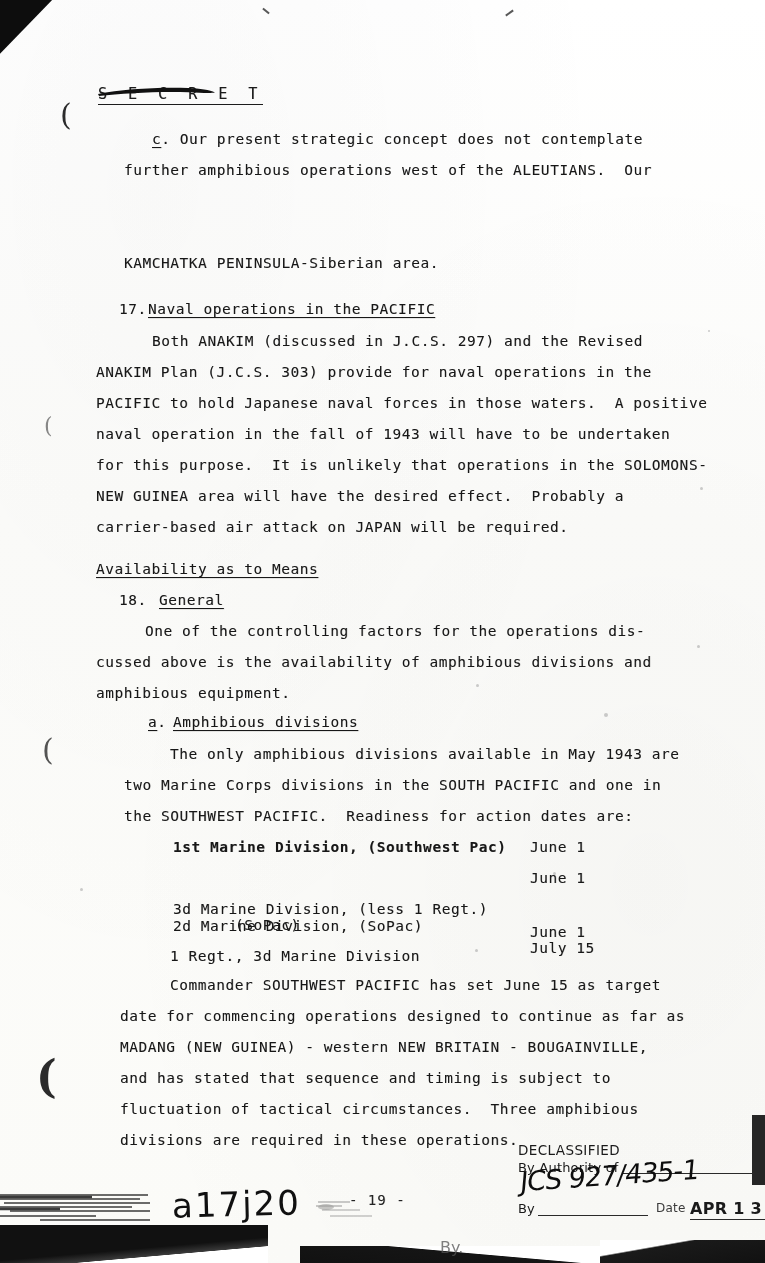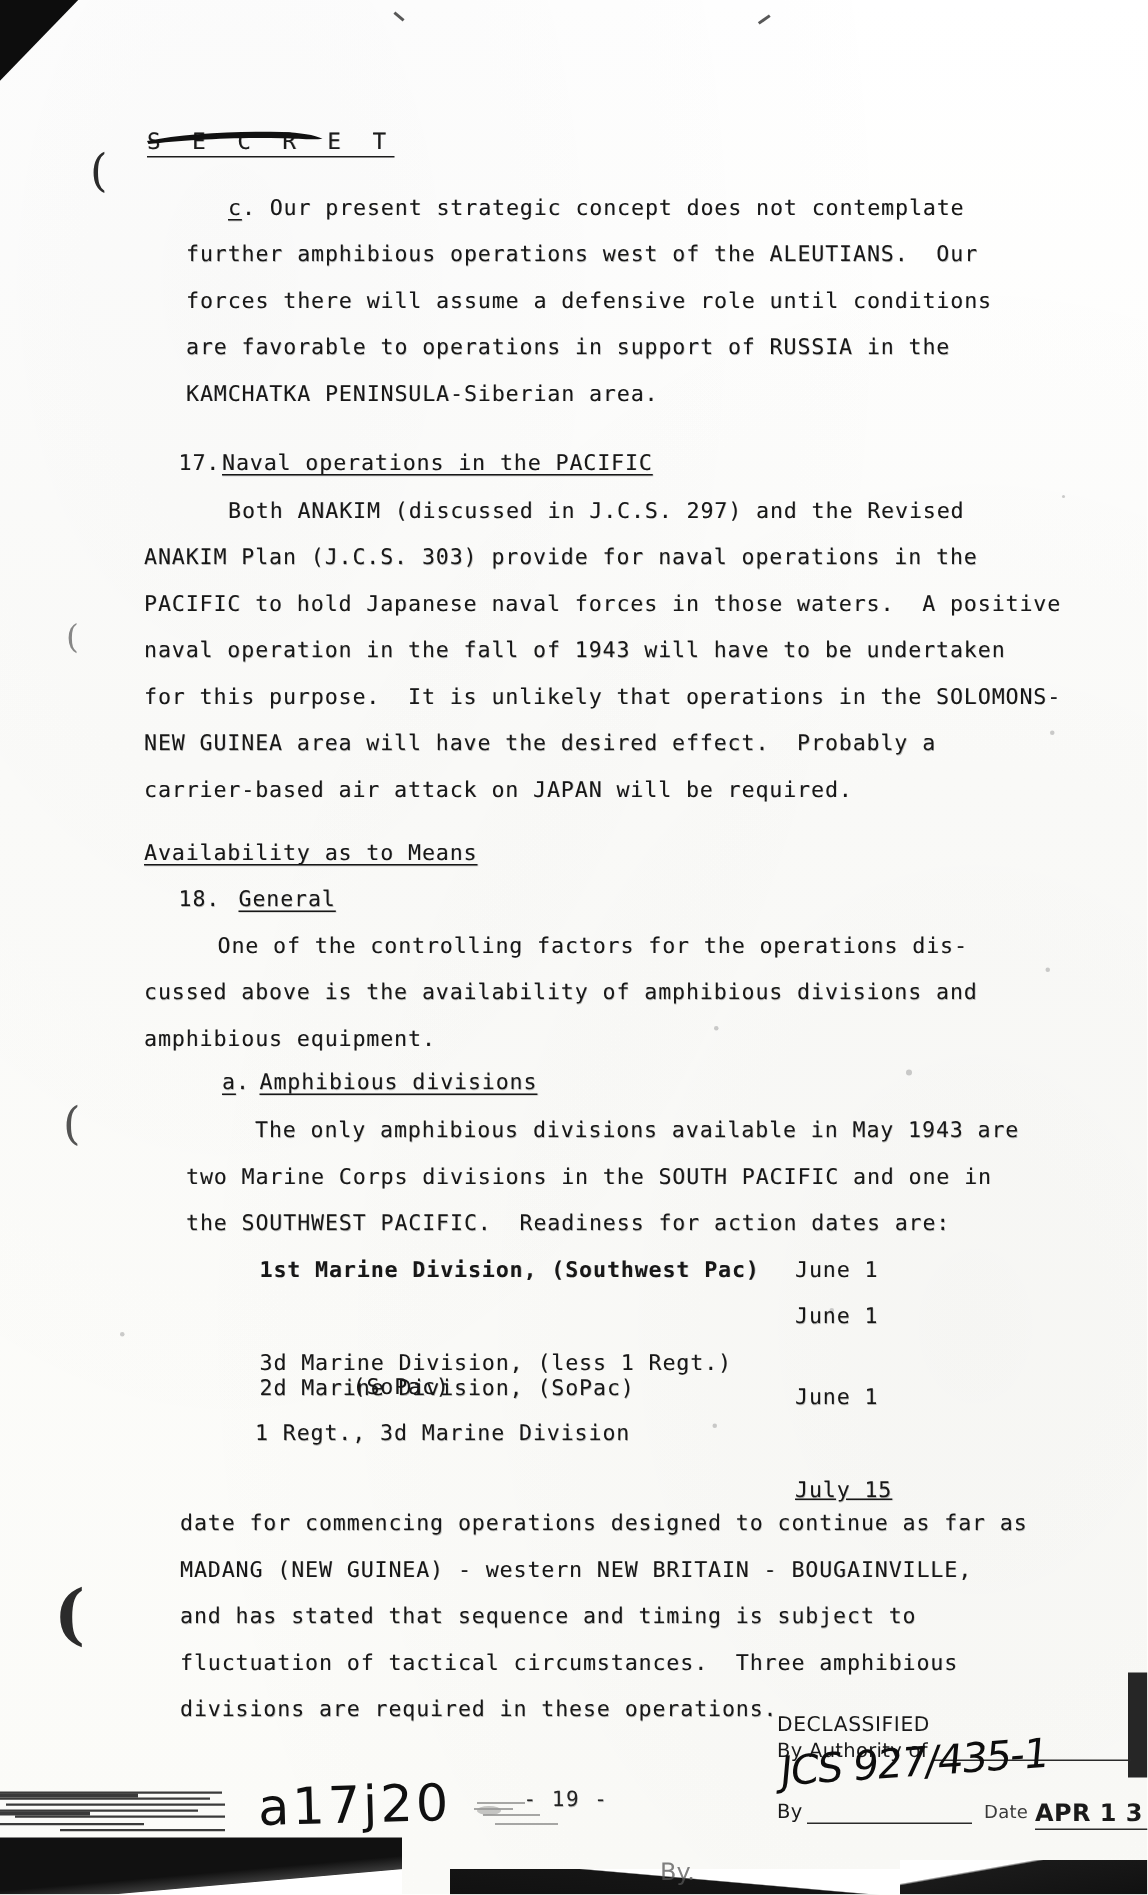--- a/index.html
+++ b/index.html
@@ -300,22 +300,20 @@
 
   <div id="secret-header">
     <span class="word">S E C R E T</span>
   </div>
   <svg id="secret-strike" viewBox="0 0 122 14">
     <path d="M2 8 C26 3, 62 1, 92 2 C104 2.4, 114 4, 119 6.5 C114 7.4, 104 6.6, 92 6.2 C62 5.2, 26 7.4, 3 10 Z" fill="#111"></path>
   </svg>
 
   <div class="typed" style="left:152px; top:131px;"><span class="u">c</span>. Our present strategic concept does not contemplate</div>
   <div class="typed" style="left:124px; top:162px;">further amphibious operations west of the ALEUTIANS.  Our</div>
-  <div class="typed" style="left:124px; top:193px;">forces there will assume a defensive role until conditions</div>
-  <div class="typed" style="left:124px; top:224px;">are favorable to operations in support of RUSSIA in the</div>
   <div class="typed" style="left:124px; top:255px;">KAMCHATKA PENINSULA-Siberian area.</div>
 
   <div class="typed" style="left:119px; top:301px;">17.</div>
   <div class="typed u" style="left:148px; top:301px;">Naval operations in the PACIFIC</div>
 
   <div class="typed" style="left:152px; top:333px;">Both ANAKIM (discussed in J.C.S. 297) and the Revised</div>
   <div class="typed" style="left:96px; top:364px;">ANAKIM Plan (J.C.S. 303) provide for naval operations in the</div>
   <div class="typed" style="left:96px; top:395px;">PACIFIC to hold Japanese naval forces in those waters.  A positive</div>
   <div class="typed" style="left:96px; top:426px;">naval operation in the fall of 1943 will have to be undertaken</div>
   <div class="typed" style="left:96px; top:457px;">for this purpose.  It is unlikely that operations in the SOLOMONS-</div>
@@ -343,23 +341,24 @@
     <div class="typed" style="left:530px; top:839px;">June 1</div>
 
     <div class="typed" style="left:173px; top:870px;margin-top:48px;">2d Marine Division, (SoPac)</div>
     <div class="typed" style="left:530px; top:870px;">June 1</div>
 
     <div class="typed" style="left:173px; top:901px;">3d Marine Division, (less 1 Regt.)</div>
     <div class="typed" style="left:235px; top:917px;">(SoPac)</div>
     <div class="typed" style="left:530px; top:924px;">June 1</div>
 
     <div class="typed" style="left:170px; top:948px;">1 Regt., 3d Marine Division</div>
-    <div class="typed" style="left:530px; top:986px;text-decoration:underline;">July 15</div>
+    <div class="typed" style="left:530px; top:940px;">July 15</div>
   </div>
 
+  <div class="typed" style="left:170px; top:977px;">Commander SOUTHWEST PACIFIC has set June 15 as target</div>
   <div class="typed" style="left:120px; top:1008px;">date for commencing operations designed to continue as far as</div>
   <div class="typed" style="left:120px; top:1039px;">MADANG (NEW GUINEA) - western NEW BRITAIN - BOUGAINVILLE,</div>
   <div class="typed" style="left:120px; top:1070px;">and has stated that sequence and timing is subject to</div>
   <div class="typed" style="left:120px; top:1101px;">fluctuation of tactical circumstances.  Three amphibious</div>
   <div class="typed" style="left:120px; top:1132px;">divisions are required in these operations.</div>
 
   <div id="declass-stamp">
     <span class="st-line1">DECLASSIFIED</span>
     <span class="st-line2">
       <span>By Authority of</span>

